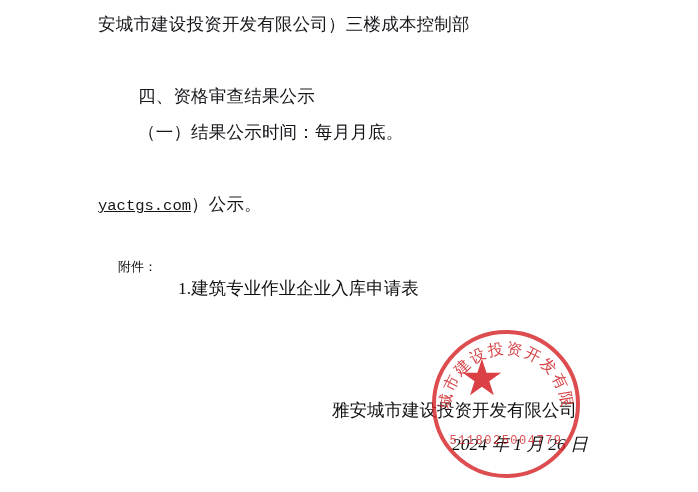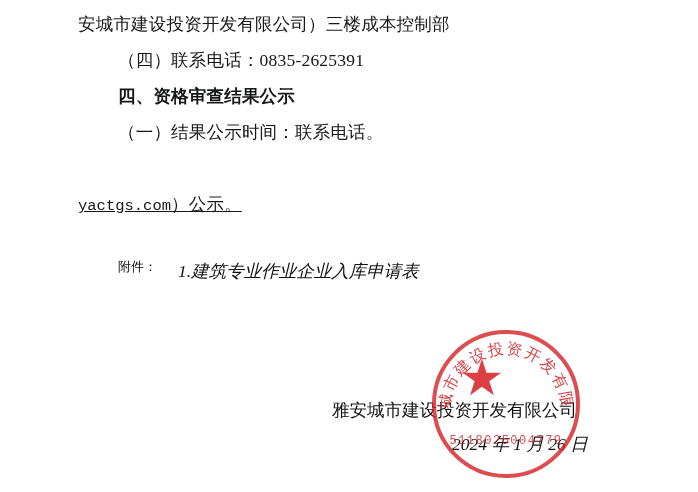--- a/index.html
+++ b/index.html
@@ -23,27 +23,28 @@
     width: 698px;
     height: 492px;
   }
 
   .line {
     position: absolute;
     white-space: nowrap;
     font-size: 17.5px;
     letter-spacing: 0.2px;
     color: #15161a;
+    margin-left: 20px;
   }
 
   .indent1 { left: 78px; }
   .indent2 { left: 118px; }
 
   .bold {
-    font-weight: bold;
+    font-weight: normal;
   }
 
   .link {
     text-decoration: underline;
     font-family: "Liberation Mono", monospace;
     font-size: 15.5px;
     letter-spacing: 0px;
   }
 
   .attach-label {
@@ -132,30 +133,29 @@
     font-size: 12px;
     letter-spacing: 1.5px;
   }
 </style>
 </head>
 <body>
 
 <div class="page">
 
   <div class="line indent1" style="top:12px;">安城市建设投资开发有限公司）三楼成本控制部</div>
-  <div class="line indent2" style="top:48px;">（四）联系电话：0835-2625391</div>
   <div class="line indent2 bold" style="top:84px;">四、资格审查结果公示</div>
-  <div class="line indent2" style="top:120px;">（一）结果公示时间：联系电话。</div>
+  <div class="line indent2" style="top:120px;">（一）结果公示时间：每月月底。</div>
 
-  <div class="line indent1" style="top:192px;text-decoration:underline;">
+  <div class="line indent1" style="top:192px;">
     <span class="link">yactgs.com</span><span>）公示。</span>
   </div>
 
   <div class="attach-label" style="top:258px;">附件：</div>
-  <div class="attach-item" style="top:259px;font-style:italic;">1.建筑专业作业企业入库申请表</div>
+  <div class="attach-item" style="top:276px;">1.建筑专业作业企业入库申请表</div>
 
   <div class="sign" style="top:398px;">雅安城市建设投资开发有限公司</div>
   <div class="date" style="top:432px;font-style:italic;">2024 年 1 月 26 日</div>
 
   <div class="seal">
     <div class="seal-ring"></div>
     <svg class="seal-arc" viewBox="0 0 148 148">
       <defs>
         <path id="arcpath" d="M 18,80 A 56,56 0 1 1 130,80"></path>
       </defs>

